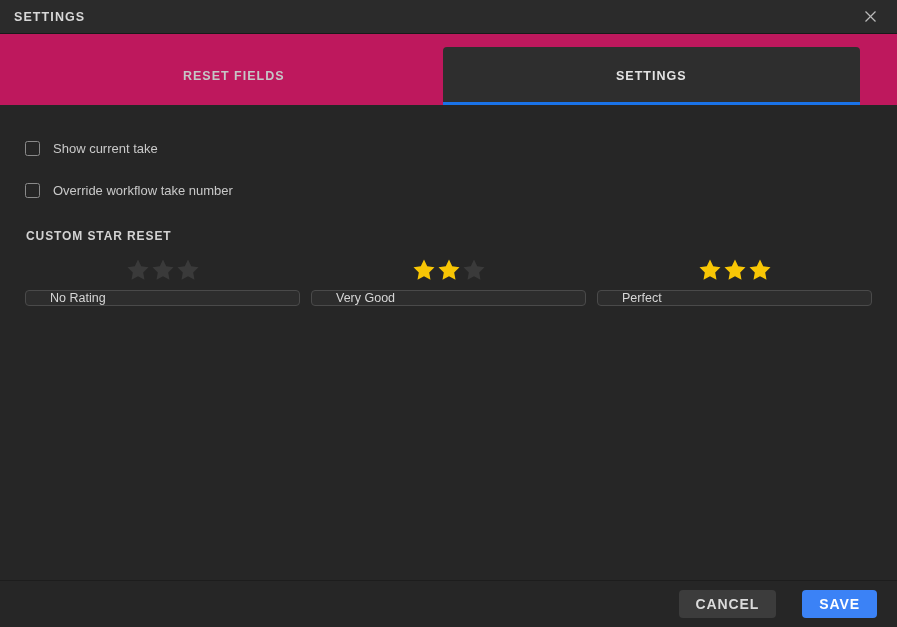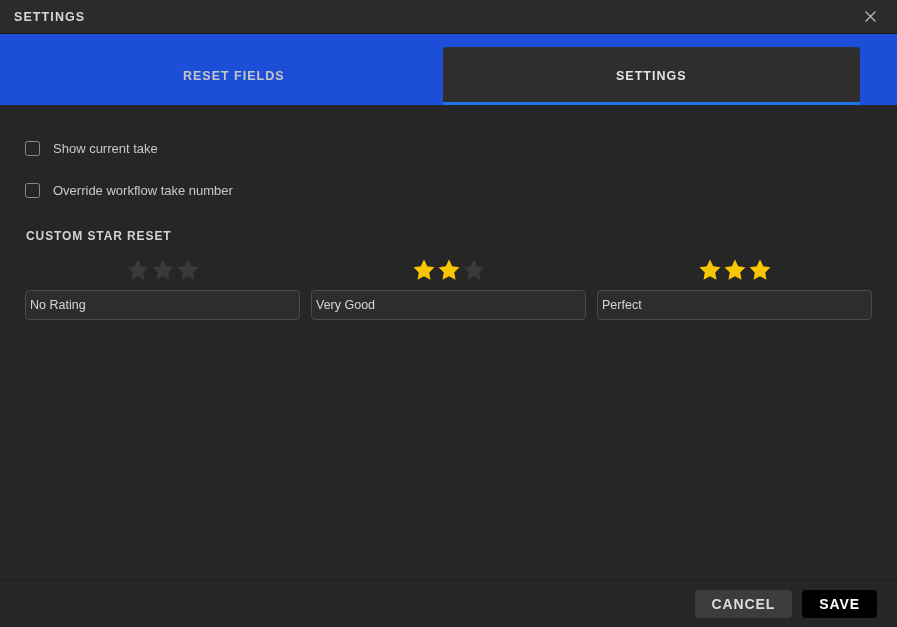--- a/index.html
+++ b/index.html
@@ -50,21 +50,21 @@
     justify-content: center;
     color: #b9b9b9;
     cursor: pointer;
   }
   .close-btn svg { display: block; }
 
   
   .tabs {
     height: 71px;
     min-height: 71px;
-    background: #1d4ed8;
+    background: #be185d;
     display: flex;
     align-items: stretch;
     padding: 13px 37px 0 25px;
     box-sizing: border-box;
   }
   .tab {
     flex: 1 1 0;
     display: flex;
     align-items: center;
     justify-content: center;
@@ -159,28 +159,28 @@
     gap: 1px;
     height: 26px;
     align-items: center;
     margin-bottom: 7px;
   }
   .star { display: block; }
   .star-on  { fill: #f8c605; }
   .star-off { fill: #3a3a3a; }
 
   .value-input {
-    height: 30px;
+    height: 16px;
     border: 1px solid #4a4a4a;
     border-radius: 4px;
     background: #2d2d2d;
     color: #d6d6d6;
     font-size: 12.5px;
     font-family: "Liberation Sans", sans-serif;
-    padding: 0 4px;
+    padding: 0 24px;
     box-sizing: border-box;
     width: 100%;
     outline: none;
   }
   .value-input::placeholder { color: #7d7d7d; }
 
   
   .footer {
     height: 47px;
     min-height: 47px;
@@ -198,21 +198,21 @@
     border: none;
     border-radius: 4px;
     font-size: 14px;
     letter-spacing: 0.9px;
     font-weight: 700;
     font-family: "Liberation Sans", sans-serif;
     cursor: pointer;
     padding: 0 17px;
   }
   .btn-cancel { background: #3c3c3c; color: #dcdcdc; }
-  .btn-save   { background: #000000; color: #ffffff; }
+  .btn-save   { background: #3b82f6; color: #ffffff; margin-left: 16px; }
 </style>
 </head>
 <body>
 
 <div id="app">
 
   <div class="titlebar">
     <span class="title-text">SETTINGS</span>
     <div class="close-btn">
       <svg width="13" height="13" viewBox="0 0 13 13" aria-hidden="true">

